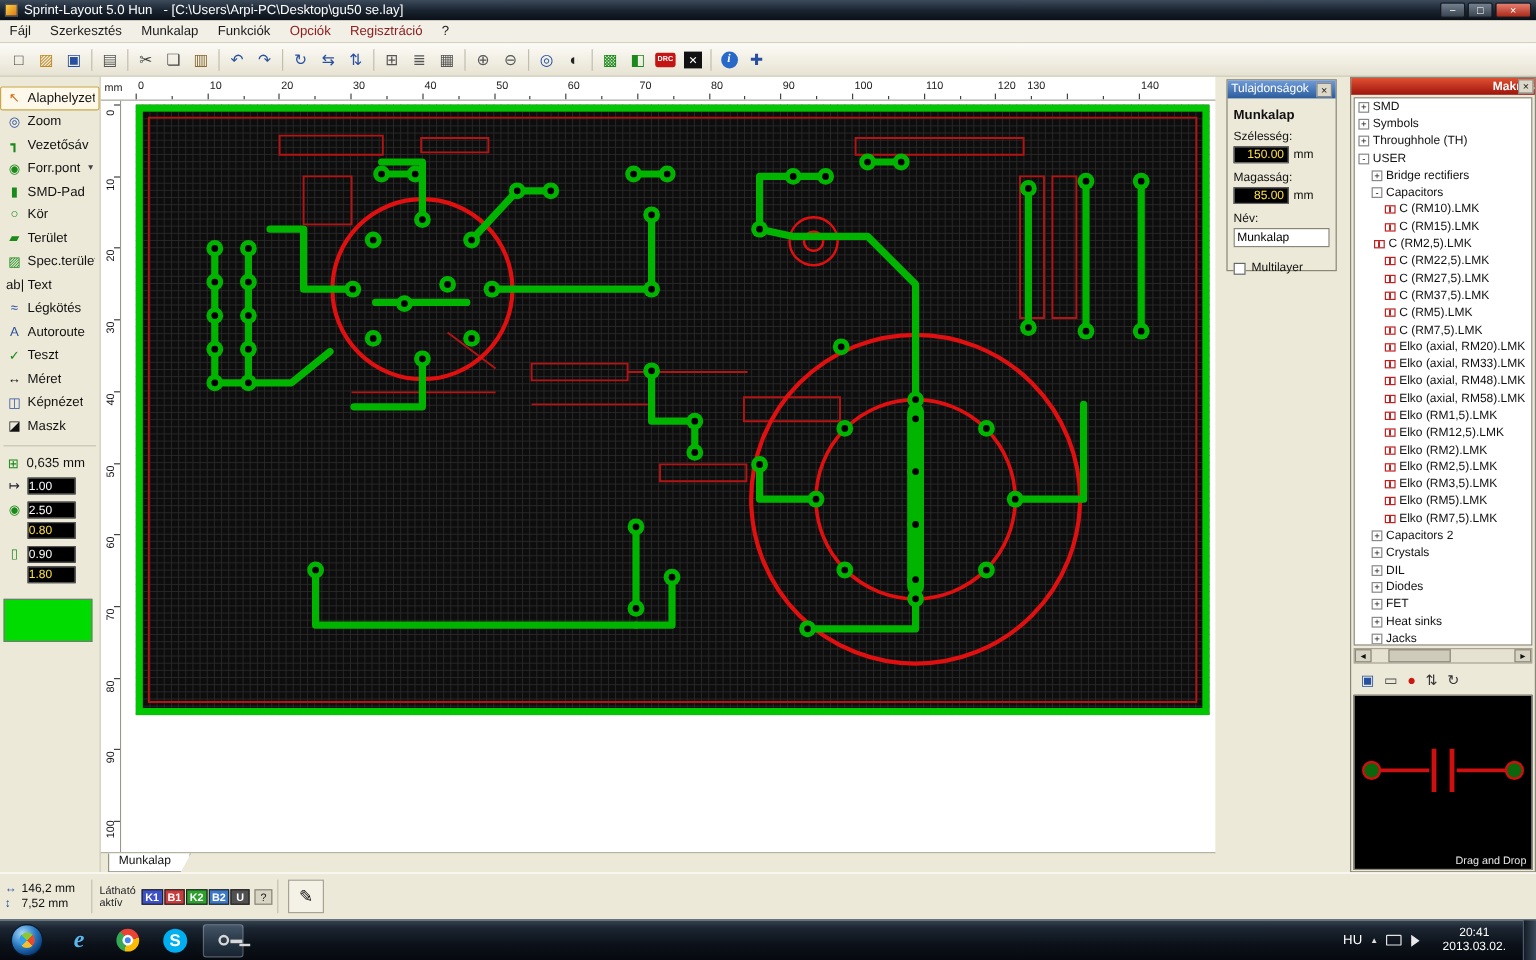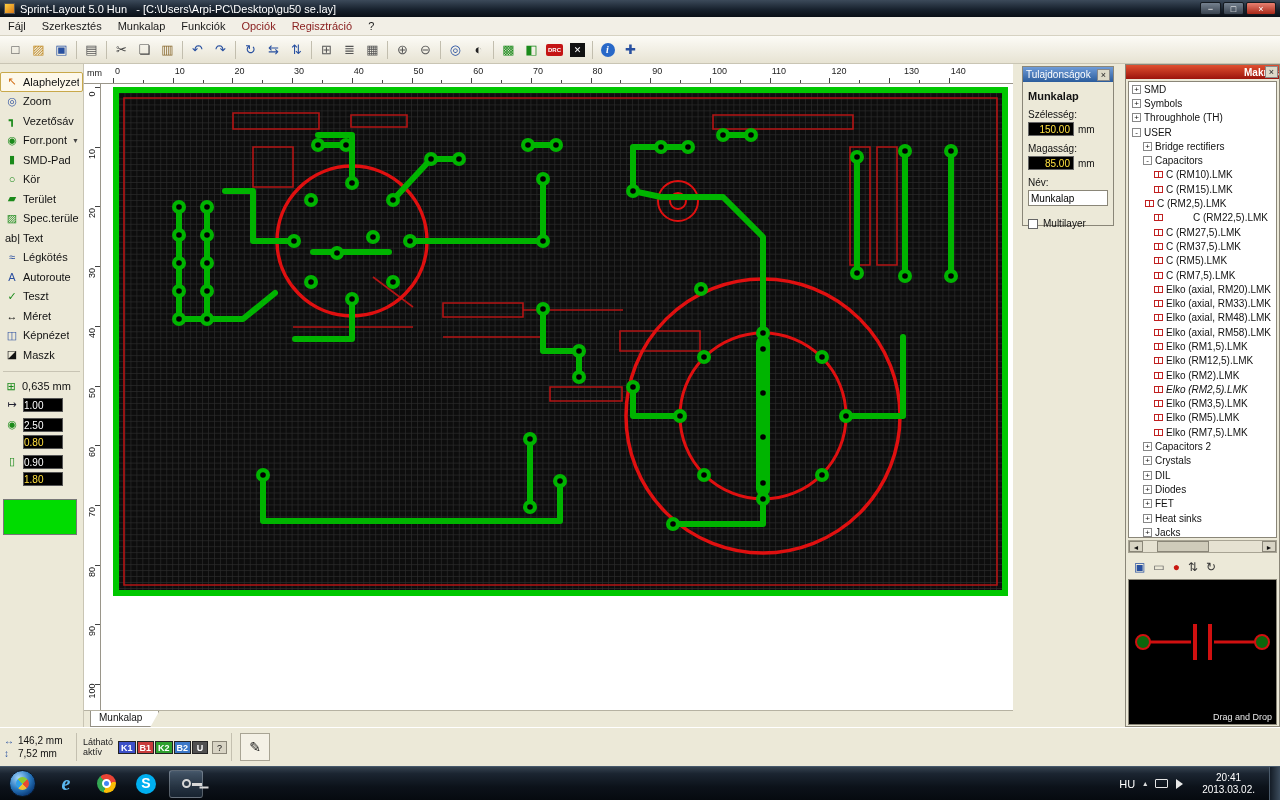--- a/index.html
+++ b/index.html
@@ -402,21 +402,21 @@
     <span class="hmark small" style="left: 596.15px;"></span>
     <span class="htick" style="left: 628px;">100</span>
     <span class="hmark" style="left: 626px;"></span>
     <span class="hmark small" style="left: 655.85px;"></span>
     <span class="htick" style="left: 687.7px;">110</span>
     <span class="hmark" style="left: 685.7px;"></span>
     <span class="hmark small" style="left: 715.55px;"></span>
     <span class="htick" style="left: 747.4px;">120</span>
     <span class="hmark" style="left: 745.4px;"></span>
     <span class="hmark small" style="left: 775.25px;"></span>
-    <span class="htick" style="left: 820px;">130</span>
+    <span class="htick" style="left: 772px;">130</span>
     <span class="hmark" style="left: 805.1px;"></span>
     <span class="hmark small" style="left: 834.95px;"></span>
     <span class="htick" style="left: 866.8px;">140</span>
     <span class="hmark" style="left: 864.8px;"></span>
   </div>
 <div id="vruler">
     <span class="vtick" style="top: 5px;">0</span>
     <span class="vmark" style="top: 3px;"></span>
     <span class="vtick" style="top: 64.7px;">10</span>
     <span class="vmark" style="top: 62.7px;"></span>
@@ -917,21 +917,21 @@
         <span class="tlbl">C (RM10).LMK</span>
       </div>
       <div class="trow" style="padding-left: 25px;">
         <span class="tleaf-icon"></span>
         <span class="tlbl">C (RM15).LMK</span>
       </div>
       <div class="trow" style="padding-left: 16px;">
         <span class="tleaf-icon"></span>
         <span class="tlbl">C (RM2,5).LMK</span>
       </div>
-      <div class="trow" style="padding-left: 25px; gap: 27px;">
+      <div class="trow" style="padding-left: 25px;">
         <span class="tleaf-icon"></span>
         <span class="tlbl">C (RM22,5).LMK</span>
       </div>
       <div class="trow" style="padding-left: 25px;">
         <span class="tleaf-icon"></span>
         <span class="tlbl">C (RM27,5).LMK</span>
       </div>
       <div class="trow" style="padding-left: 25px;">
         <span class="tleaf-icon"></span>
         <span class="tlbl">C (RM37,5).LMK</span>
@@ -965,21 +965,21 @@
         <span class="tlbl">Elko (RM1,5).LMK</span>
       </div>
       <div class="trow" style="padding-left: 25px;">
         <span class="tleaf-icon"></span>
         <span class="tlbl">Elko (RM12,5).LMK</span>
       </div>
       <div class="trow" style="padding-left: 25px;">
         <span class="tleaf-icon"></span>
         <span class="tlbl">Elko (RM2).LMK</span>
       </div>
-      <div class="trow" style="padding-left: 25px; font-style: italic;">
+      <div class="trow" style="padding-left: 25px;">
         <span class="tleaf-icon"></span>
         <span class="tlbl">Elko (RM2,5).LMK</span>
       </div>
       <div class="trow" style="padding-left: 25px;">
         <span class="tleaf-icon"></span>
         <span class="tlbl">Elko (RM3,5).LMK</span>
       </div>
       <div class="trow" style="padding-left: 25px;">
         <span class="tleaf-icon"></span>
         <span class="tlbl">Elko (RM5).LMK</span>

